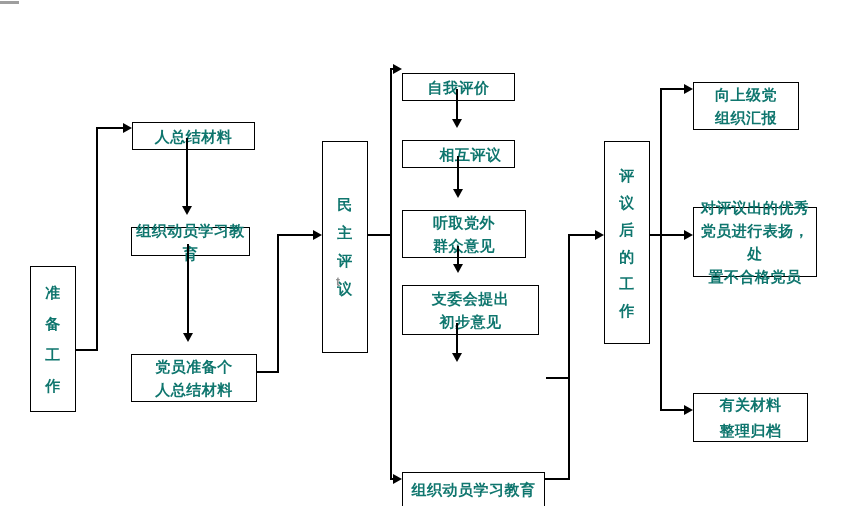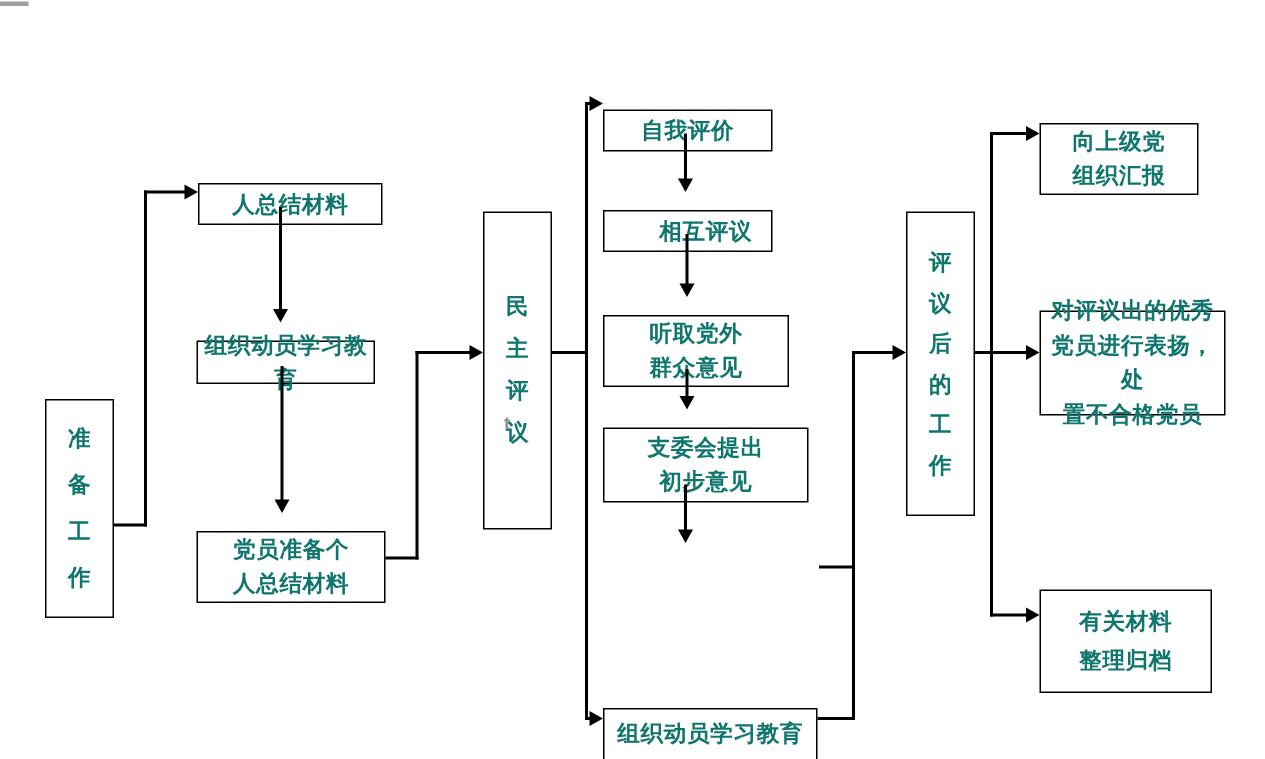--- a/index.html
+++ b/index.html
@@ -79,21 +79,21 @@
     </div>
   <div class="box" style="left:693px;top:70px;width:106px;height:48px;">
       <span>向上级党
 组织汇报</span>
     </div>
   <div class="box" style="left:693px;top:195px;width:124px;height:70px;">
       <span>对评议出的优秀
 党员进行表扬，处
 置不合格党员</span>
     </div>
-  <div class="box arch" style="left:693px;top:381px;width:115px;height:69px;">
+  <div class="box arch" style="left:693px;top:381px;width:115px;height:49px;">
       <span>有关材料
 整理归档</span>
     </div>
 
   <div class="hl" style="left:76px;top:349px;width:22px;"></div>
   <div class="vl" style="left:96px;top:127px;height:224px;"></div>
   <div class="hl" style="left:96px;top:127px;width:28px;"></div>
   <div class="ah-r" style="left:123px;top:123px;"></div>
 
   <div class="vl" style="left:186px;top:138px;height:69px;"></div>

